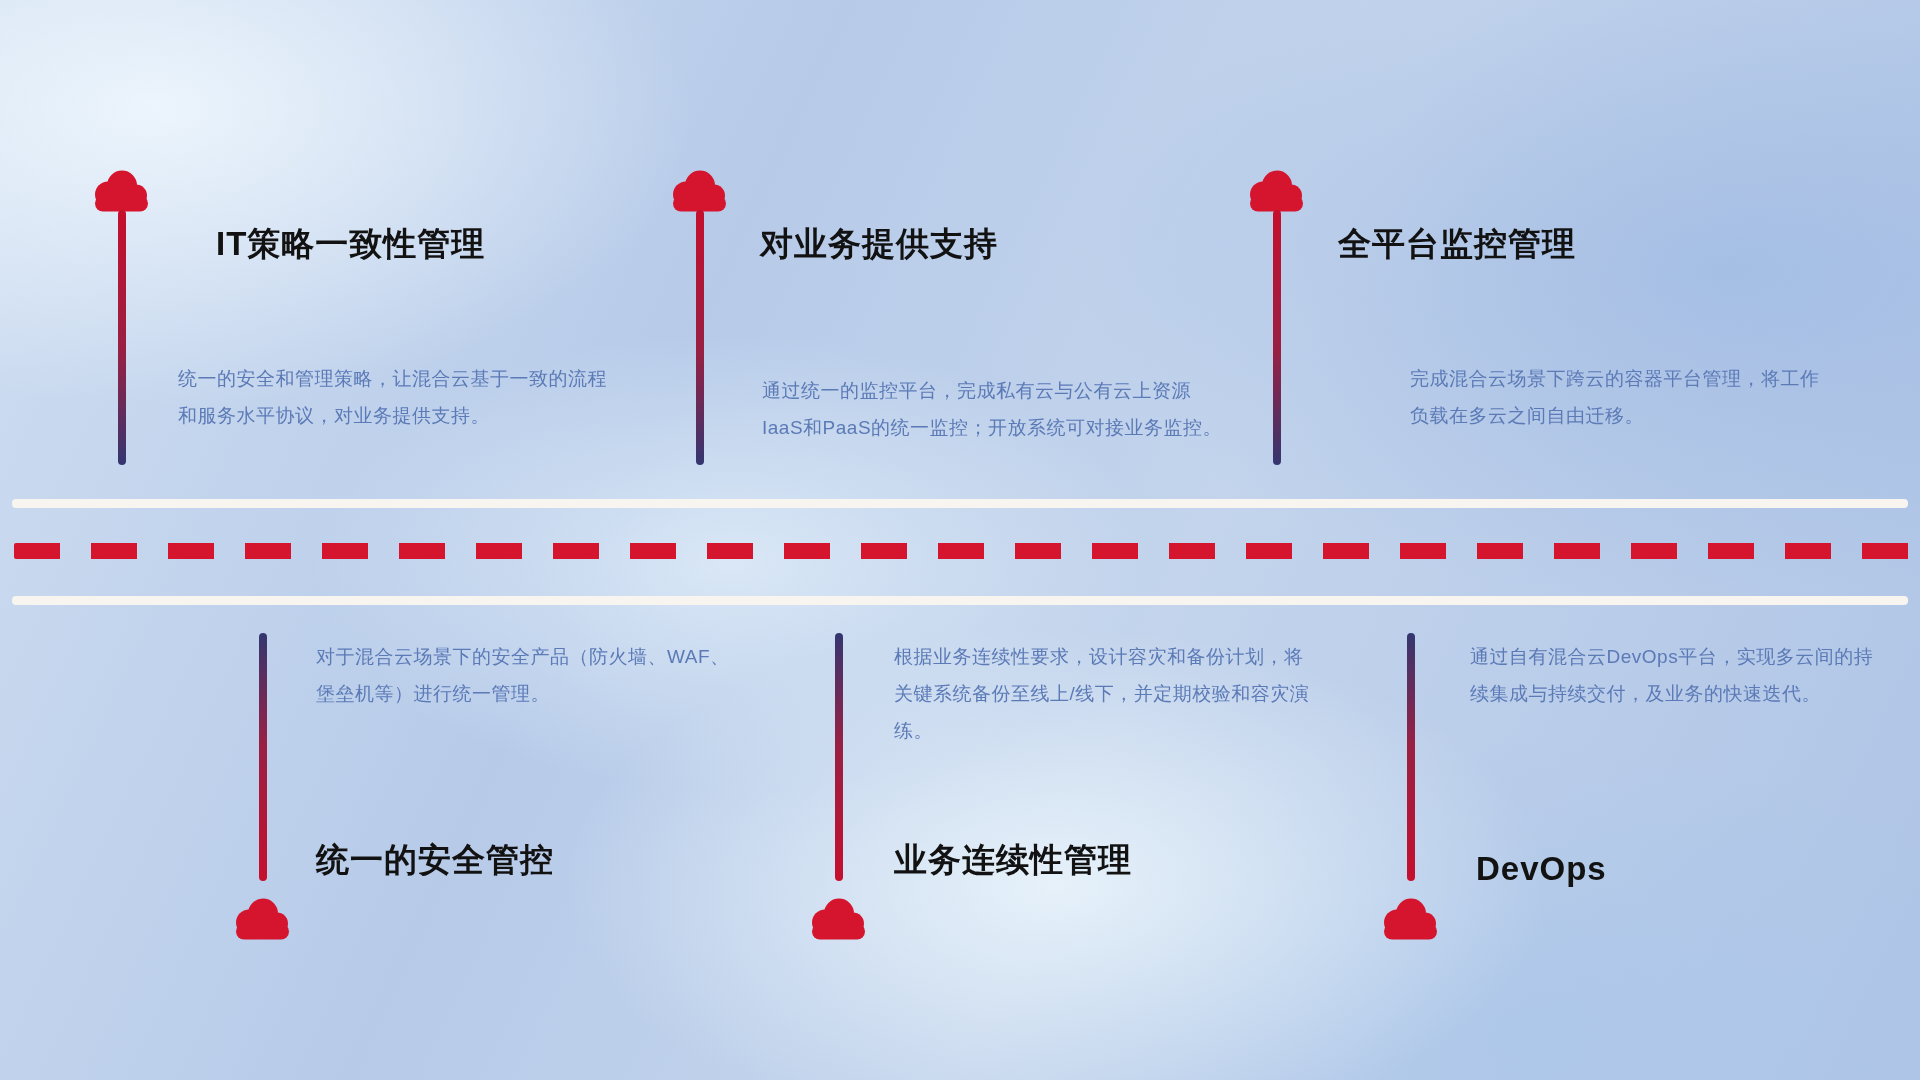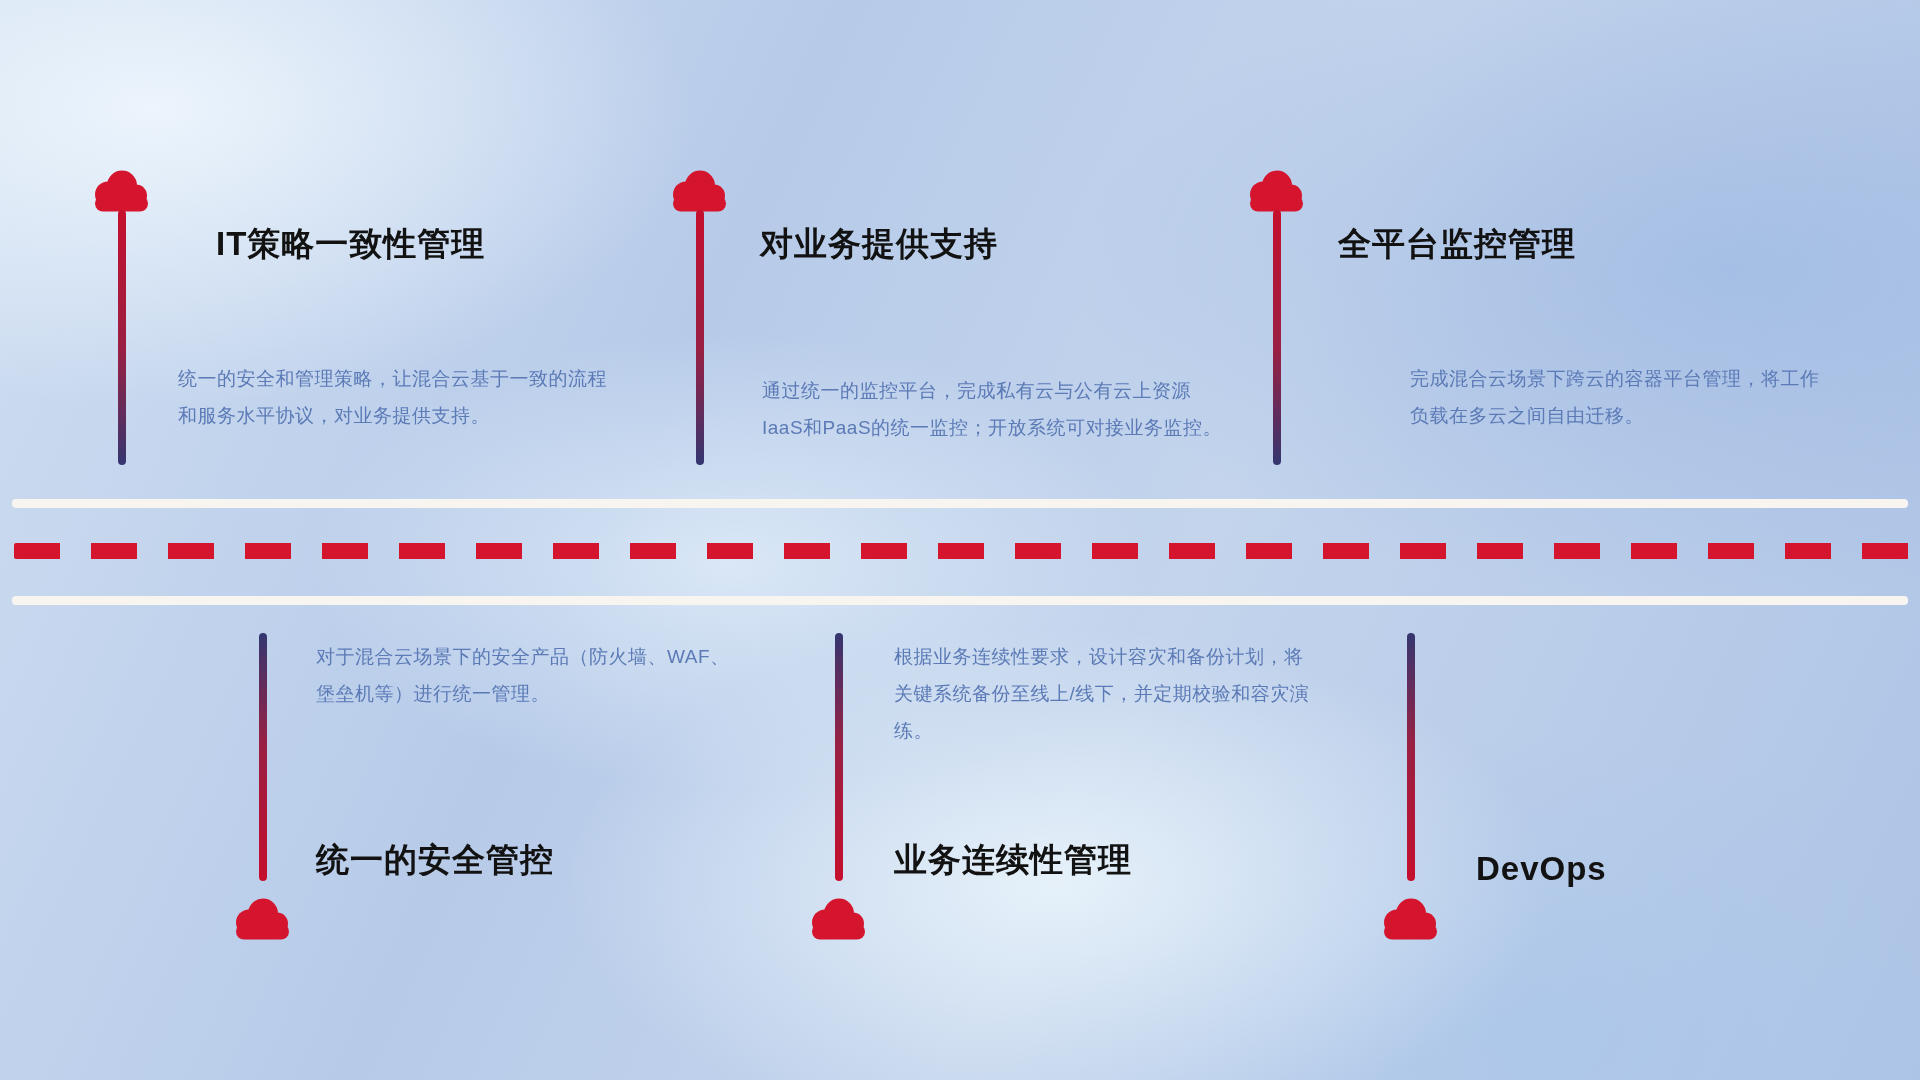--- a/index.html
+++ b/index.html
@@ -161,15 +161,16 @@
   <span class="cloud" style="left:1379px; top:896px;">
     <svg viewBox="0 0 64 44" aria-hidden="true">
       <g fill="#d5152e">
         <circle cx="18" cy="26" r="13"></circle>
         <circle cx="32" cy="17" r="15"></circle>
         <circle cx="46" cy="27" r="11"></circle>
         <rect x="5" y="27" width="53" height="16" rx="8"></rect>
       </g>
     </svg>
   </span>
+  <p class="desc" style="left:1470px; top:638px; width:408px;">通过自有混合云DevOps平台，实现多云间的持续集成与持续交付，及业务的快速迭代。</p>
   <h2 class="title" style="left:1476px; top:838px;margin-top:12px;">DevOps</h2>
 
 </div>
 
 </body></html>

